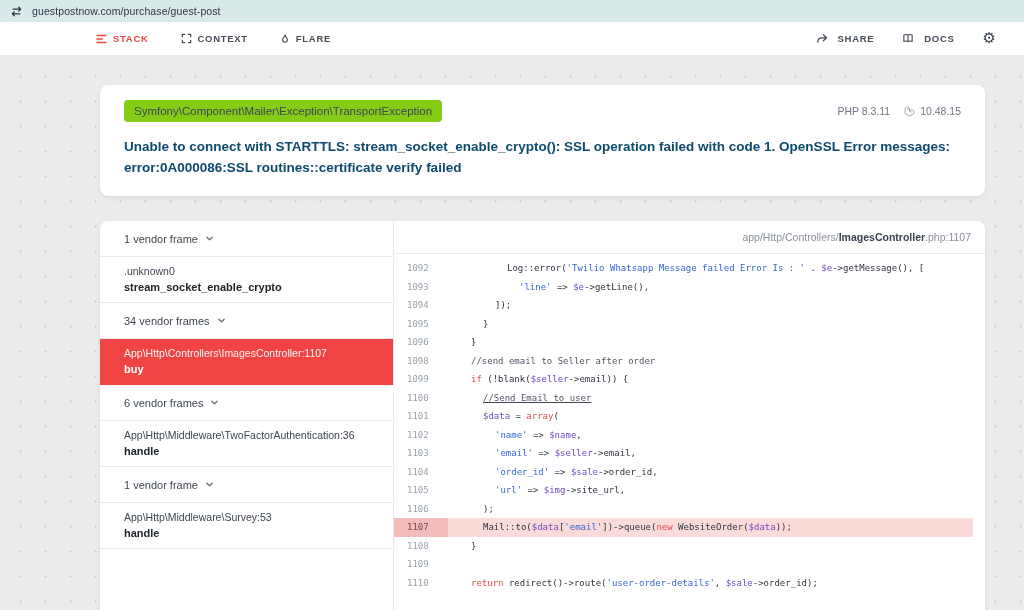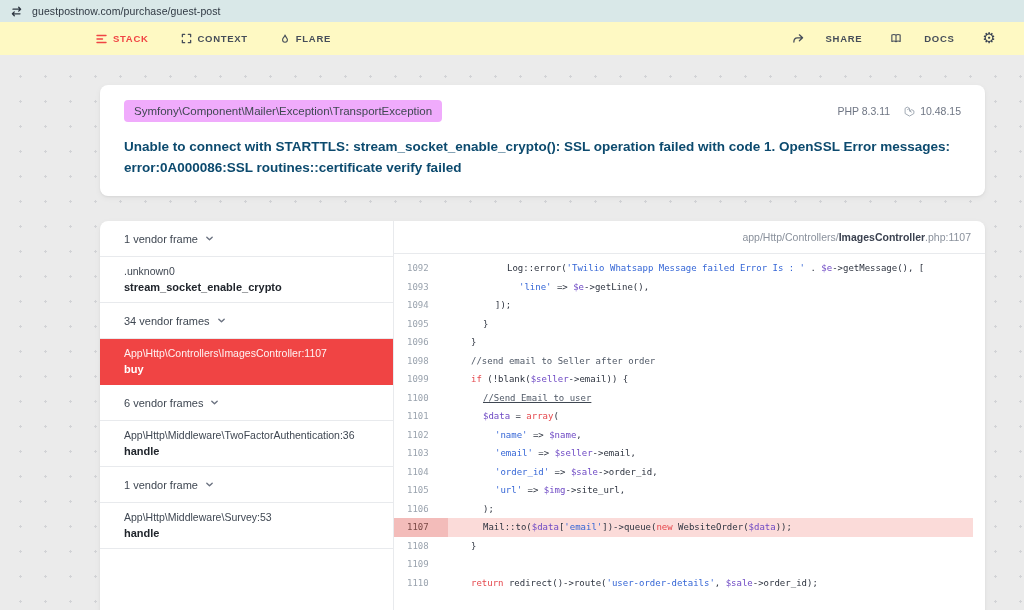--- a/index.html
+++ b/index.html
@@ -21,35 +21,35 @@
     --code-comment:#4f5866;
     --urlbar-bg:#d9e8e8;
   }
   svg { display:block; }
 
   
   .urlbar { height:22px; background:var(--urlbar-bg); display:flex; align-items:center; gap:9px; padding:0 10px; }
   .urlbar .url { font-size:10.5px; color:#2f3842; letter-spacing:.1px; }
 
   
-  .menubar { height:33px; background:#fef9c3; display:flex; align-items:center; padding:0 28px 0 96px; }
+  .menubar { height:33px; background:#ffffff; display:flex; align-items:center; padding:0 28px 0 96px; }
   .tabs { display:flex; gap:32px; }
   .tab { display:flex; align-items:center; gap:6px; font-size:9.5px; font-weight:700; letter-spacing:.7px; color:#454d59; cursor:pointer; }
   .tab svg { stroke:#454d59; }
   .tab.active { color:var(--accent-red); }
   .tab.active svg { stroke:var(--accent-red); }
   .mb-actions { margin-left:auto; display:flex; align-items:center; gap:28px; }
-  .mb-btn { display:flex; align-items:center; gap:22px; font-size:9.5px; font-weight:700; letter-spacing:.7px; color:#454d59; cursor:pointer; }
+  .mb-btn { display:flex; align-items:center; gap:10px; font-size:9.5px; font-weight:700; letter-spacing:.7px; color:#454d59; cursor:pointer; }
   .gear { font-family:"DejaVu Sans", sans-serif; font-size:15px; color:#374151; cursor:pointer; line-height:1; }
 
   
   .card { width:885px; background:#fff; border-radius:8px; box-shadow:0 1px 2px rgba(0,0,0,.05), 0 2px 6px rgba(0,0,0,.05); }
   .error-card { margin:30px 0 0 100px; padding:15px 24px 18px; }
   .badge-row { display:flex; align-items:flex-start; justify-content:space-between; }
-  .badge { background:#f0abfc; color:#3f4752; font-size:11.5px; padding:5px 10px; border-radius:4px; }
+  .badge { background:#84cc16; color:#3f4752; font-size:11.5px; padding:5px 10px; border-radius:4px; }
   .versions { display:flex; align-items:center; gap:14px; color:#6f7684; font-size:10.5px; padding-top:5px; }
   .version-item { display:flex; align-items:center; gap:5px; }
   .error-message { margin-top:14px; font-size:13.5px; line-height:21px; font-weight:700; color:#0c4a6e; padding-right:10px; }
 
   
   .main-card { margin:25px 0 0 100px; height:400px; display:flex; overflow:hidden; border-bottom-left-radius:0; border-bottom-right-radius:0; }
   .stack-panel { width:294px; flex-shrink:0; border-right:1px solid #e8eaed; }
   .expand-row { height:42px; display:flex; align-items:center; padding:0 24px; border-bottom:1px solid #e8eaed; }
   .expand-btn { display:flex; align-items:center; gap:6px; background:#fff; border:1px solid #d5d9de; border-radius:6px; padding:5px 10px; font-size:10.5px; font-weight:600; color:#3f4752; cursor:pointer; box-shadow:0 1px 1px rgba(0,0,0,.03); }
   .stack-group { height:36px; display:flex; align-items:center; gap:7px; padding:0 24px; border-bottom:1px solid #e8eaed; font-size:11px; color:#3f4752; cursor:pointer; }

